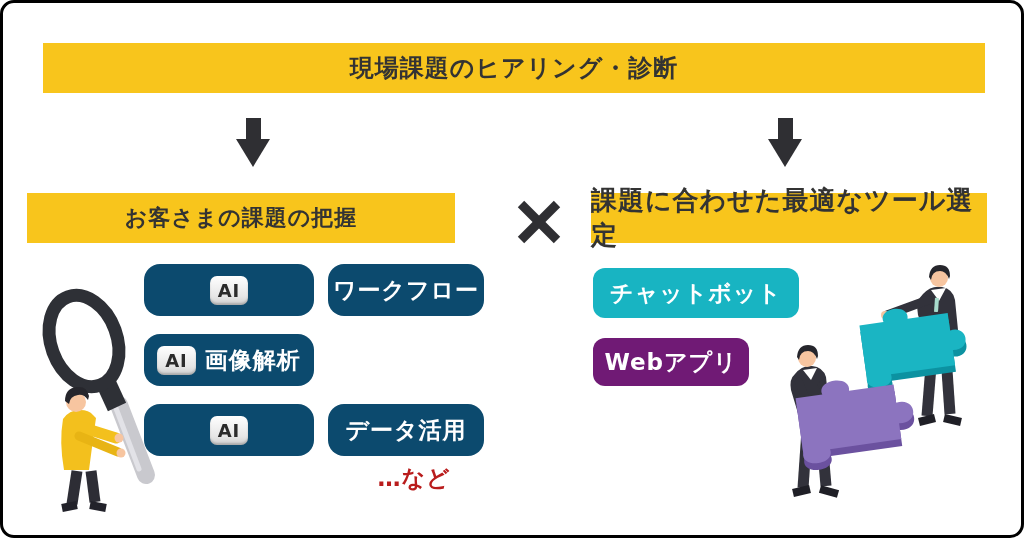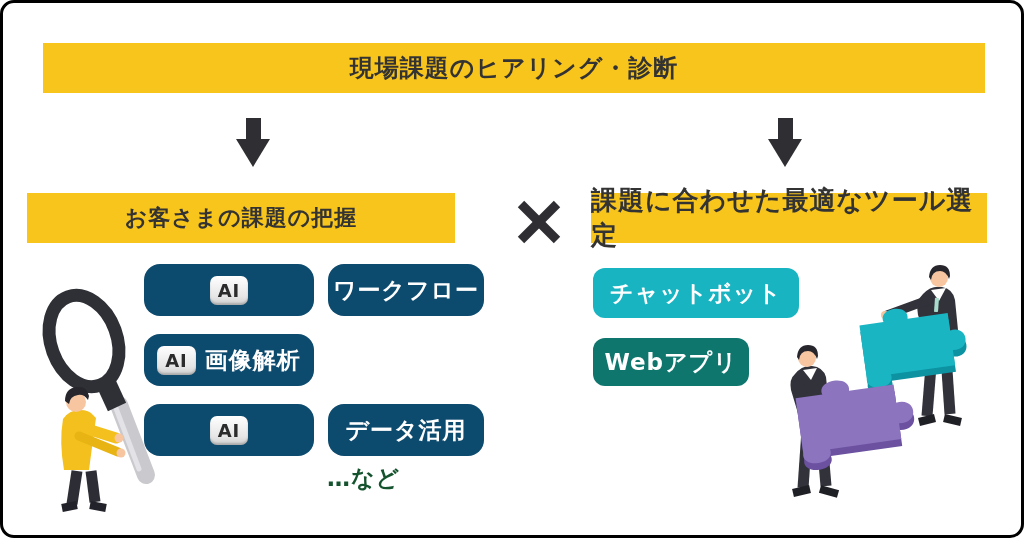--- a/index.html
+++ b/index.html
@@ -40,29 +40,29 @@
   .pill.r2 { top:331px; }
   .pill.r3 { top:401px; }
 
   .ai-badge {
     background:linear-gradient(180deg,#ffffff 0%,#e6e6e6 70%,#cfcfcf 100%);
     color:#2b2b2b; font-weight:bold; font-size:18px; line-height:1;
     border-radius:7px; padding:6px 8px 5px 8px;
     box-shadow:inset 0 -2px 2px rgba(0,0,0,.18);
   }
 
-  .more-label { position:absolute; left:324px; top:460px; width:140px;
-    text-align:left; color:#14532d; font-weight:bold; font-size:23px;
+  .more-label { position:absolute; left:341px; top:460px; width:140px;
+    text-align:center; color:#b91c1c; font-weight:bold; font-size:23px;
     letter-spacing:1px; }
 
   .tool-pill { position:absolute; border-radius:12px; color:#ffffff;
     font-weight:bold; font-size:23px; letter-spacing:1px;
     display:flex; align-items:center; justify-content:center; z-index:2; }
   .tool-chatbot { left:590px; top:265px; width:206px; height:50px; background:#18b4c2; }
-  .tool-webapp  { left:590px; top:335px; width:156px; height:48px; background:#0f766e; }
+  .tool-webapp  { left:590px; top:335px; width:156px; height:48px; background:#701a75; }
 
   .illus { position:absolute; z-index:1; }
   .illus-left  { left:26px;  top:280px; }
   .illus-right { left:770px; top:253px; }
 </style>
 </head>
 <body>
 
 <div class="canvas">
 

